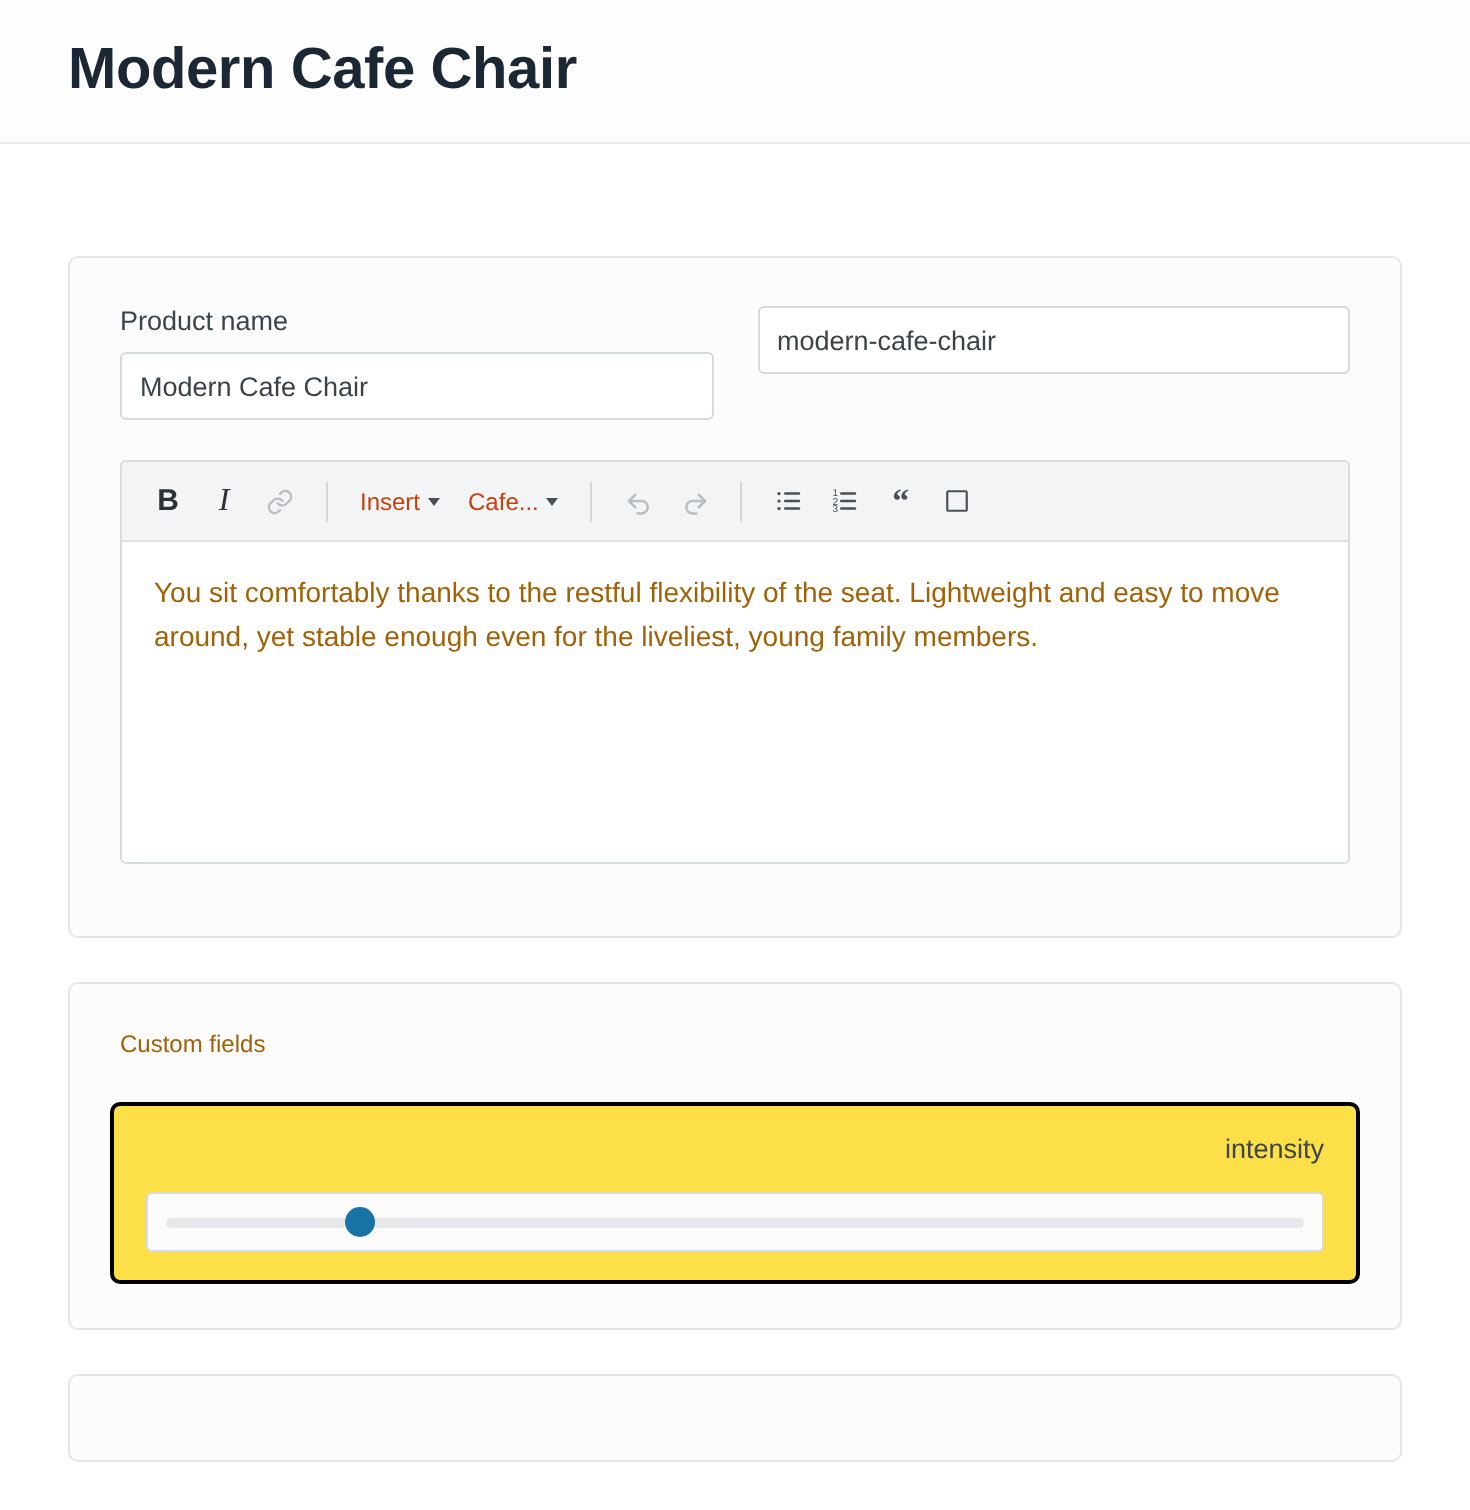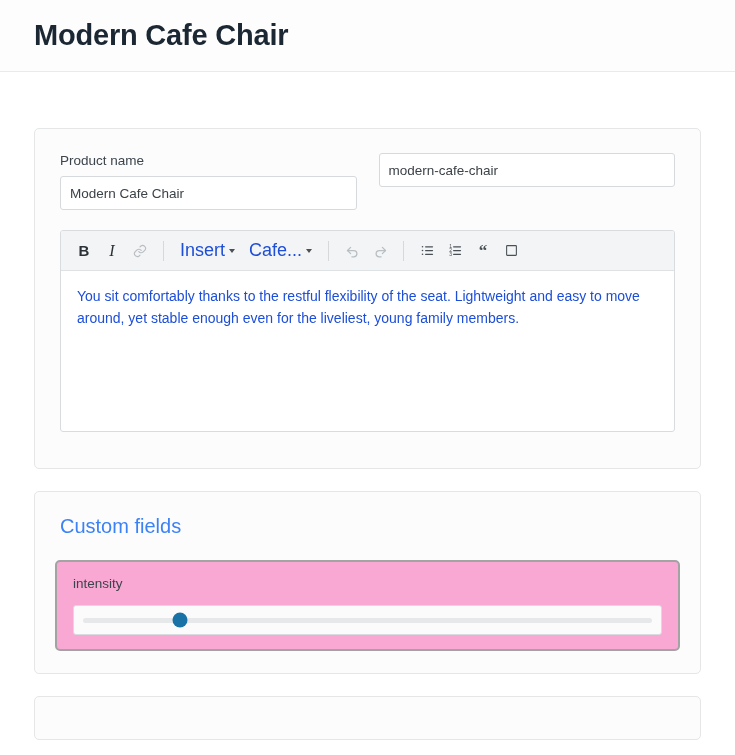--- a/index.html
+++ b/index.html
@@ -115,22 +115,22 @@
   .tb-btn.bold { font-weight: bold; font-size: 15px; color: #2b3136;}
   .tb-btn.italic { font-style: italic; font-family: "Liberation Serif", serif; font-size: 16px; color: #2b3136;}
   .tb-btn.disabled { color: #b9bec3; }
   .tb-sep {
     width: 1px;
     height: 20px;
     background: #d5d9dc;
     margin: 0 8px;
   }
   .tb-drop {
-    font-size: 18px;
-    color: #1d4ed8;
+    font-size: 12px;
+    color: #c2410c;
     display: flex;
     align-items: center;
     gap: 4px;
     padding: 0 6px;
     height: 26px;
     border-radius: 3px;
     cursor: pointer;
     user-select: none;
   }
   .caret {
@@ -140,39 +140,40 @@
     border-top: 4.5px solid #4a5056;
     display: inline-block;
   }
   .editor-body {
     min-height: 130px;
     padding: 14px 16px 16px 16px;
   }
   .editor-text {
     font-size: 14px;
     line-height: 22px;
-    color: #1d4ed8;
+    color: #a16207;
     margin: 0;
   }
 
   
   .card-custom {
     margin-top: 22px;
     padding: 20px 20px 22px 20px;
   }
   .section-title {
-    font-size: 20px;
-    color: #3b82f6;
+    font-size: 12px;
+    color: #a16207;
     margin: 3px 0 22px 5px;
   }
   .focus-box {
-    border: 2px solid #a3a3a3;
+    border: 2px solid #000000;
     border-radius: 5px;
     padding: 14px 16px 14px 16px;
-    background: #f9a8d4;
+    background: #fde047;
+    text-align: right;
   }
   .cf-label {
     font-size: 13.5px;
     color: #3c444c;
     margin-bottom: 14px;
     display: block;
   }
   .slider-wrap {
     border: 1px solid #d8dcdf;
     border-radius: 3px;

